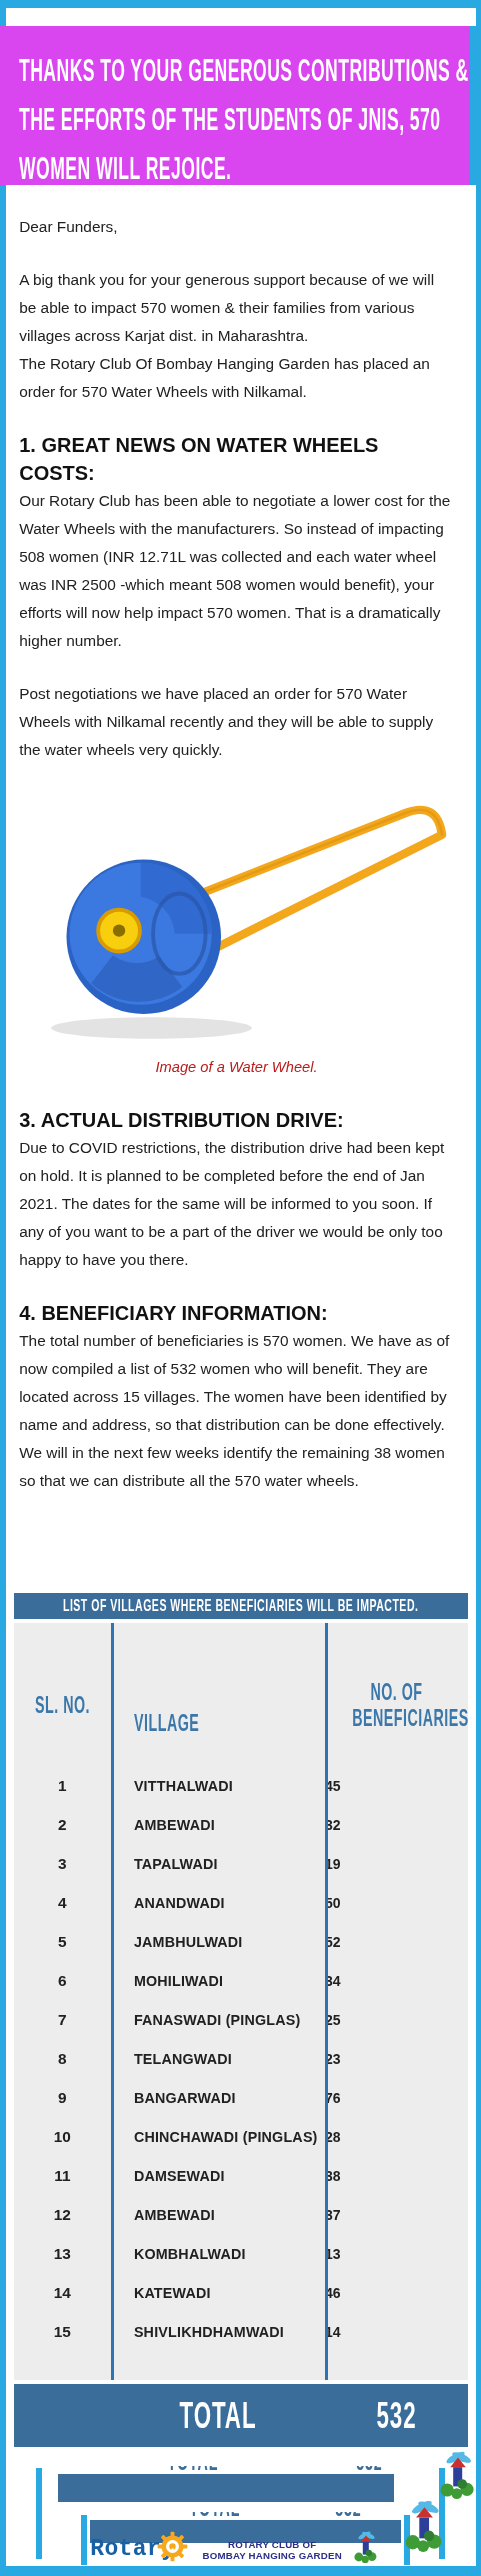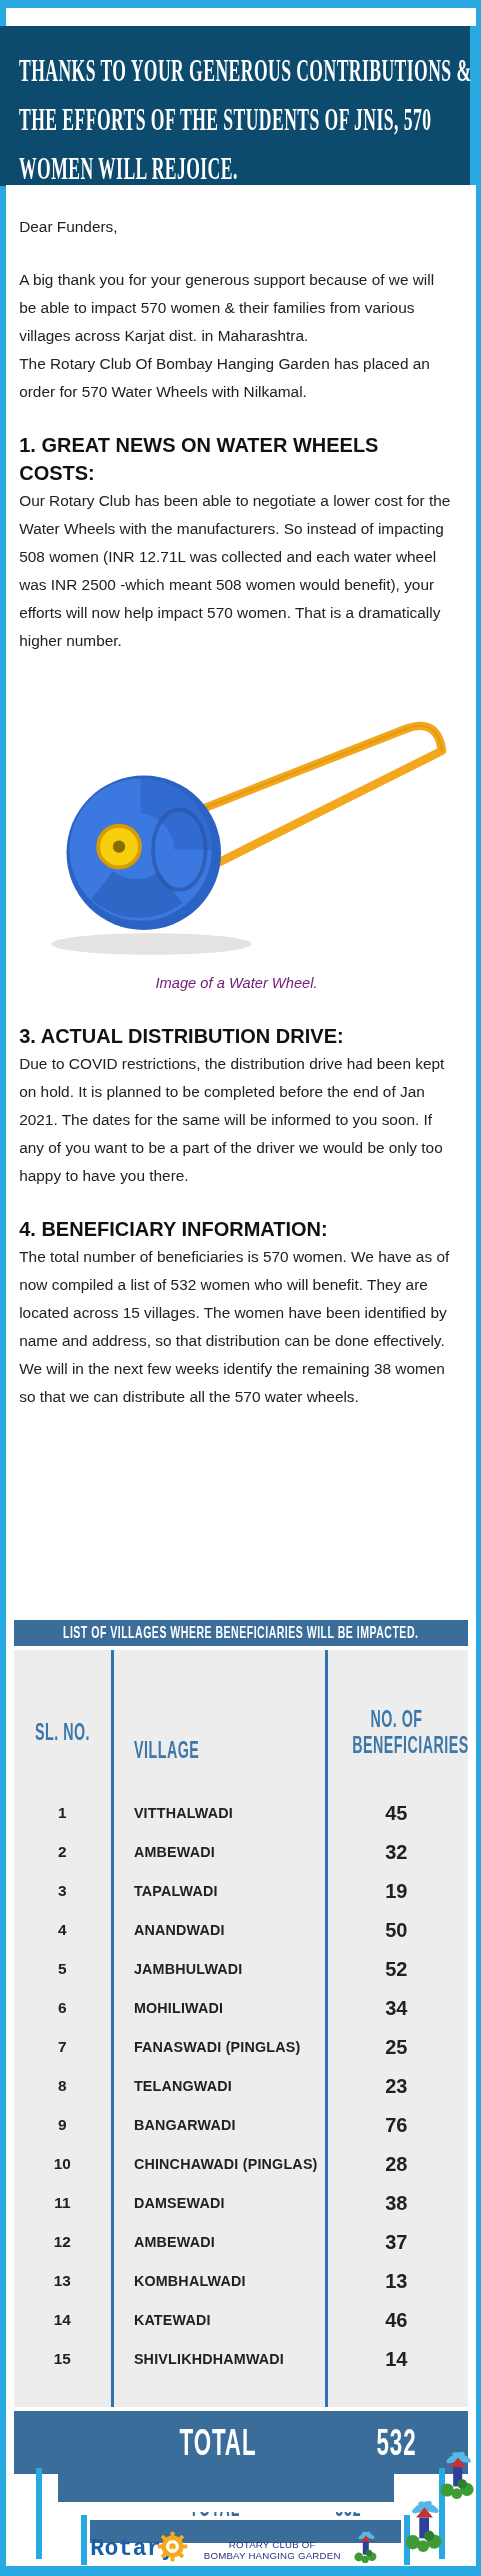--- a/index.html
+++ b/index.html
@@ -1,52 +1,52 @@
 <!DOCTYPE html>
 <html style="font-size:12.4px"><head>
 <meta charset="utf-8">
 <style>
   html,body{margin:0;padding:0;background:#9fd9f2;}
   .page{position:relative;width:482px;height:2576px;background:#29a9e1;overflow:hidden;
         font-family:"Liberation Sans",sans-serif;color:#212121;}
   
   .top-strip{position:absolute;left:6.2px;right:6.2px;top:7.7px;height:18px;background:#ffffff;}
-  .header-band{position:absolute;left:0;right:12px;top:25.5px;height:160px;background:#0c4a6e;font-family:Liberation Serif, serif;}
+  .header-band{position:absolute;left:0;right:12px;top:25.5px;height:160px;background:#d946ef;}
   .page-title{display:inline-block;width:877px;margin:20px 0 0 18.5px;
               transform:scaleX(0.55);transform-origin:left top;
               font-size:32px;line-height:49px;font-weight:bold;color:#ffffff;letter-spacing:0.8px;}
   
   .card{position:absolute;left:6.2px;right:6.2px;top:185px;bottom:10px;background:#ffffff;}
   .letter{padding:28px 22px 0 13px;font-size:15.4px;line-height:28px;color:#212121;}
   .letter p{margin:0;}
   .gap{height:25px;}
   .sec-h{font-weight:bold;font-size:20px;color:#111111;}
   
   .figure{margin-top:26px;text-align:center;}
   .figure svg{display:block;margin:0 auto;}
-  .caption{margin-top:7.7px;font-style:italic;font-size:14.7px;text-align:center;color:#701a75;}
+  .caption{margin-top:7.7px;font-style:italic;font-size:14.7px;text-align:center;color:#b91c1c;}
   
   .cond{display:block;white-space:nowrap;transform:scaleX(0.62);transform-origin:center center;font-weight:bold;}
   .cond-left{transform-origin:left center;}
   
   .table-section{position:absolute;left:7.7px;right:7.7px;top:1408px;}
-  .banner{height:26px;background:#3a6d99;margin-bottom:3.9px;display:flex;align-items:center;justify-content:center;margin-top:27px;}
+  .banner{height:26px;background:#3a6d99;margin-bottom:3.9px;display:flex;align-items:center;justify-content:center;}
   .banner .cond{font-size:17px;color:#ffffff;letter-spacing:0.8px;}
   .grid{position:relative;background:#ededee;padding:20px 0 28px 0;}
   .vline{position:absolute;top:0;bottom:0;width:3.1px;background:#2e74b5;}
   .vline.v1{left:97px;} .vline.v2{left:311px;}
   .thead,.trow{display:grid;grid-template-columns:97px 214px 143px;align-items:center;}
   .thead{height:124px;}
   .th{color:#3b77a9;text-align:center;}
   .th .cond{white-space:normal;font-size:23px;line-height:26px;letter-spacing:0.8px;}
   .th-village{text-align:left;padding-left:23px;margin-top:37px;}
   .trow{height:39px;font-weight:bold;}
   .c-sl{text-align:center;font-size:15.4px;}
   .c-village{padding-left:23px;font-size:14.3px;letter-spacing:0.2px;}
-  .c-count{text-align:center;font-size:20px;}
+  .c-count{font-size:14px;}
   .total-row{margin-top:4.6px;height:63px;background:#3a6d99;display:grid;
              grid-template-columns:97px 214px 143px;align-items:center;color:#ffffff;}
   .total-row .cond{font-size:36px;letter-spacing:1.5px;text-align:center;}
   
   .footer{position:absolute;left:0;right:0;bottom:1.5px;height:116px;}
   .strip{position:absolute;width:5.4px;background:#29a9e1;}
   .s1{left:30px;top:19.3px;height:91px;}
   .s2{right:31px;top:19.3px;height:91px;}
   .s3{left:75px;top:66px;height:50px;}
   .s4{right:66px;top:66px;height:50px;}
@@ -56,21 +56,21 @@
   .frag{position:absolute;height:8.5px;overflow:hidden;color:#3a6d99;display:flex;}
   .f1{left:52px;top:17px;width:336px;}
   .f2{left:84px;top:63px;width:311px;}
   .frag span{display:inline-block;font-size:23px;line-height:23px;margin-top:-14.7px;
              font-weight:bold;transform:scaleX(0.62);letter-spacing:1.5px;}
   .f1 .t{margin-left:28%;} .f1 .v{margin-left:auto;margin-right:1%;}
   .f2 .t{margin-left:27%;} .f2 .v{margin-left:auto;margin-right:10%;}
   .wordmark{position:absolute;left:84px;top:87px;font-size:23px;font-weight:bold;color:#1760a5;letter-spacing:0.4px;font-family:Liberation Mono, monospace;}
   .gear{position:absolute;left:151px;top:82px;}
   .club{position:absolute;left:185px;top:90px;width:162px;text-align:center;
-        font-size:9.7px;line-height:11.6px;font-weight:normal;color:#2d2f86;letter-spacing:0.2px;}
+        font-size:9.7px;line-height:11.6px;font-weight:bold;color:#2d2f86;letter-spacing:0.2px;}
   .ill{position:absolute;}
   .ia{left:344px;top:80px;} .ib{left:399px;top:40px;} .ic{right:0px;top:-21.6px;}
 </style>
 </head>
 <body>
 
 <div class="page">
 
   <div class="top-strip"></div>
 
@@ -82,20 +82,21 @@
 
     <div class="letter">
       <p>Dear Funders,</p>
       <div class="gap"></div>
       <p>A big thank you for your generous support because of we will be able to impact 570 women &amp; their families from various villages across Karjat dist. in Maharashtra.</p>
       <p>The Rotary Club Of Bombay Hanging Garden has placed an order for 570 Water Wheels with Nilkamal.</p>
       <div class="gap"></div>
       <p class="sec-h">1. GREAT NEWS ON WATER WHEELS COSTS:</p>
       <p>Our Rotary Club has been able to negotiate a lower cost for the Water Wheels with the manufacturers. So instead of impacting 508 women (INR 12.71L was collected and each water wheel was INR 2500 -which meant 508 women would benefit), your efforts will now help impact 570 women. That is a dramatically higher number.</p>
       <div class="gap"></div>
+      <p>Post negotiations we have placed an order for 570 Water Wheels with Nilkamal recently and they will be able to supply the water wheels very quickly.</p>
 
       <div class="figure">
         <svg width="433" height="255" viewBox="0 0 560 330">
           <ellipse cx="170" cy="308" rx="130" ry="14" fill="#e3e3e3"></ellipse>
           <path d="M 198 148 L 498 30 Q 540 14 546 58 L 250 206" fill="none" stroke="#f2a71c" stroke-width="11" stroke-linecap="round" stroke-linejoin="round"></path>
           <path d="M 198 148 L 498 30 Q 540 14 546 58" fill="none" stroke="#d98c0a" stroke-width="3" stroke-linecap="round" opacity="0.5"></path>
           <circle cx="160" cy="190" r="100" fill="#2b63c4"></circle>
           <circle cx="156" cy="186" r="92" fill="#3b79e0"></circle>
           <path d="M 156 94 A 92 92 0 0 1 248 186 L 200 186 A 52 52 0 0 0 156 138 Z" fill="#2f66cb" opacity="0.75"></path>
           <path d="M 92 250 A 92 92 0 0 0 210 255 L 180 215 A 52 52 0 0 1 120 214 Z" fill="#2a5ab3" opacity="0.6"></path>

